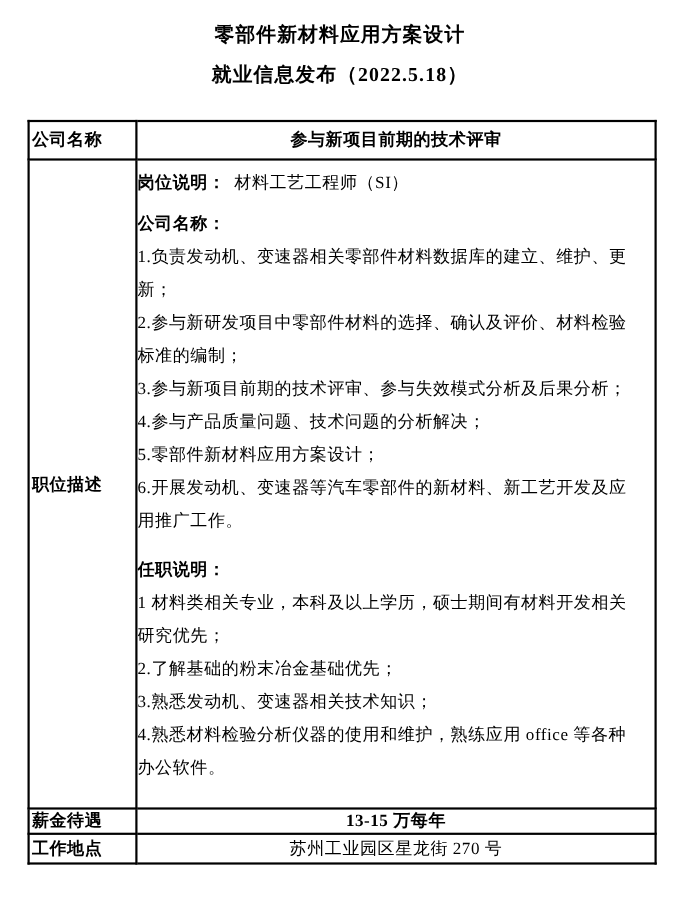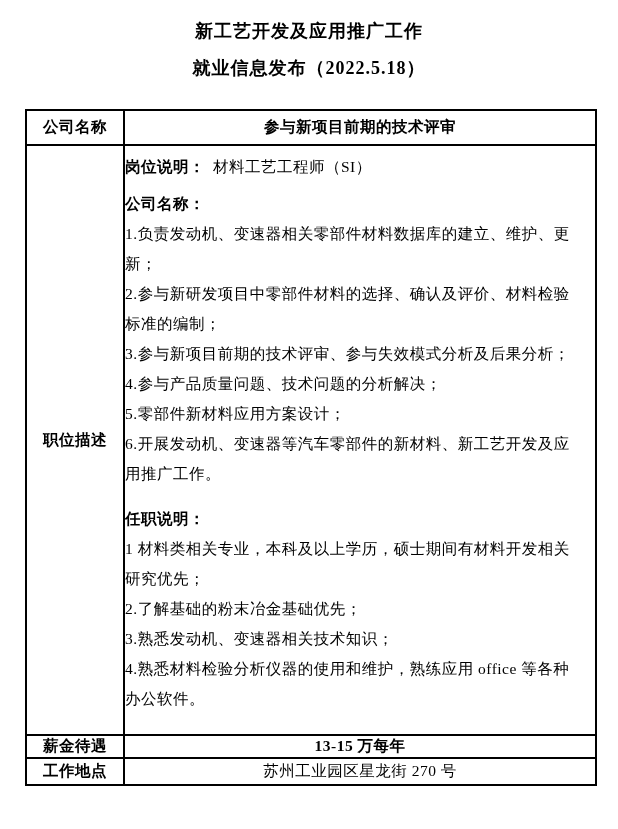--- a/index.html
+++ b/index.html
@@ -16,40 +16,40 @@
   .title-2{margin-top:15px;}
   table.job-table{
     border-collapse:collapse;table-layout:fixed;
     width:572px;margin:30px 0 0 25px;
   }
   table.job-table td{
     border:2px solid #000;box-sizing:border-box;
     font-size:15.5px;letter-spacing:0.5px;vertical-align:middle;
   }
   td.label-cell{
-    width:98px;text-align:center;font-weight:bold;padding:0 2px;
+    width:98px;font-weight:bold;padding:0 2px;
   }
   td.value-cell{text-align:center;padding:0 6px;}
   .bold{font-weight:bold;}
   tr.row-company td{height:35px;}
   tr.row-salary td{height:23px;}
   tr.row-location td{height:27px;}
   td.content-cell{vertical-align:top;padding:6px 10px 6px 0;}
   .content-box{height:576px;overflow:hidden;}
   .content-box p{margin:0;line-height:30px;}
   .gap-sm{margin-top:7px !important;}
   .gap-md{margin-top:15px !important;}
   .jt-value{margin-left:8px;}
 </style>
 </head>
 <body>
 
 <div class="doc">
 
-  <div class="title title-1">新工艺开发及应用推广工作</div>
+  <div class="title title-1">零部件新材料应用方案设计</div>
 
   <div class="title title-2">就业信息发布（2022.5.18）</div>
 
   <table class="job-table">
 
     <tbody>
         <tr class="row-company">
       <td class="label-cell">公司名称</td>
       <td class="value-cell bold">参与新项目前期的技术评审</td>
     </tr>

